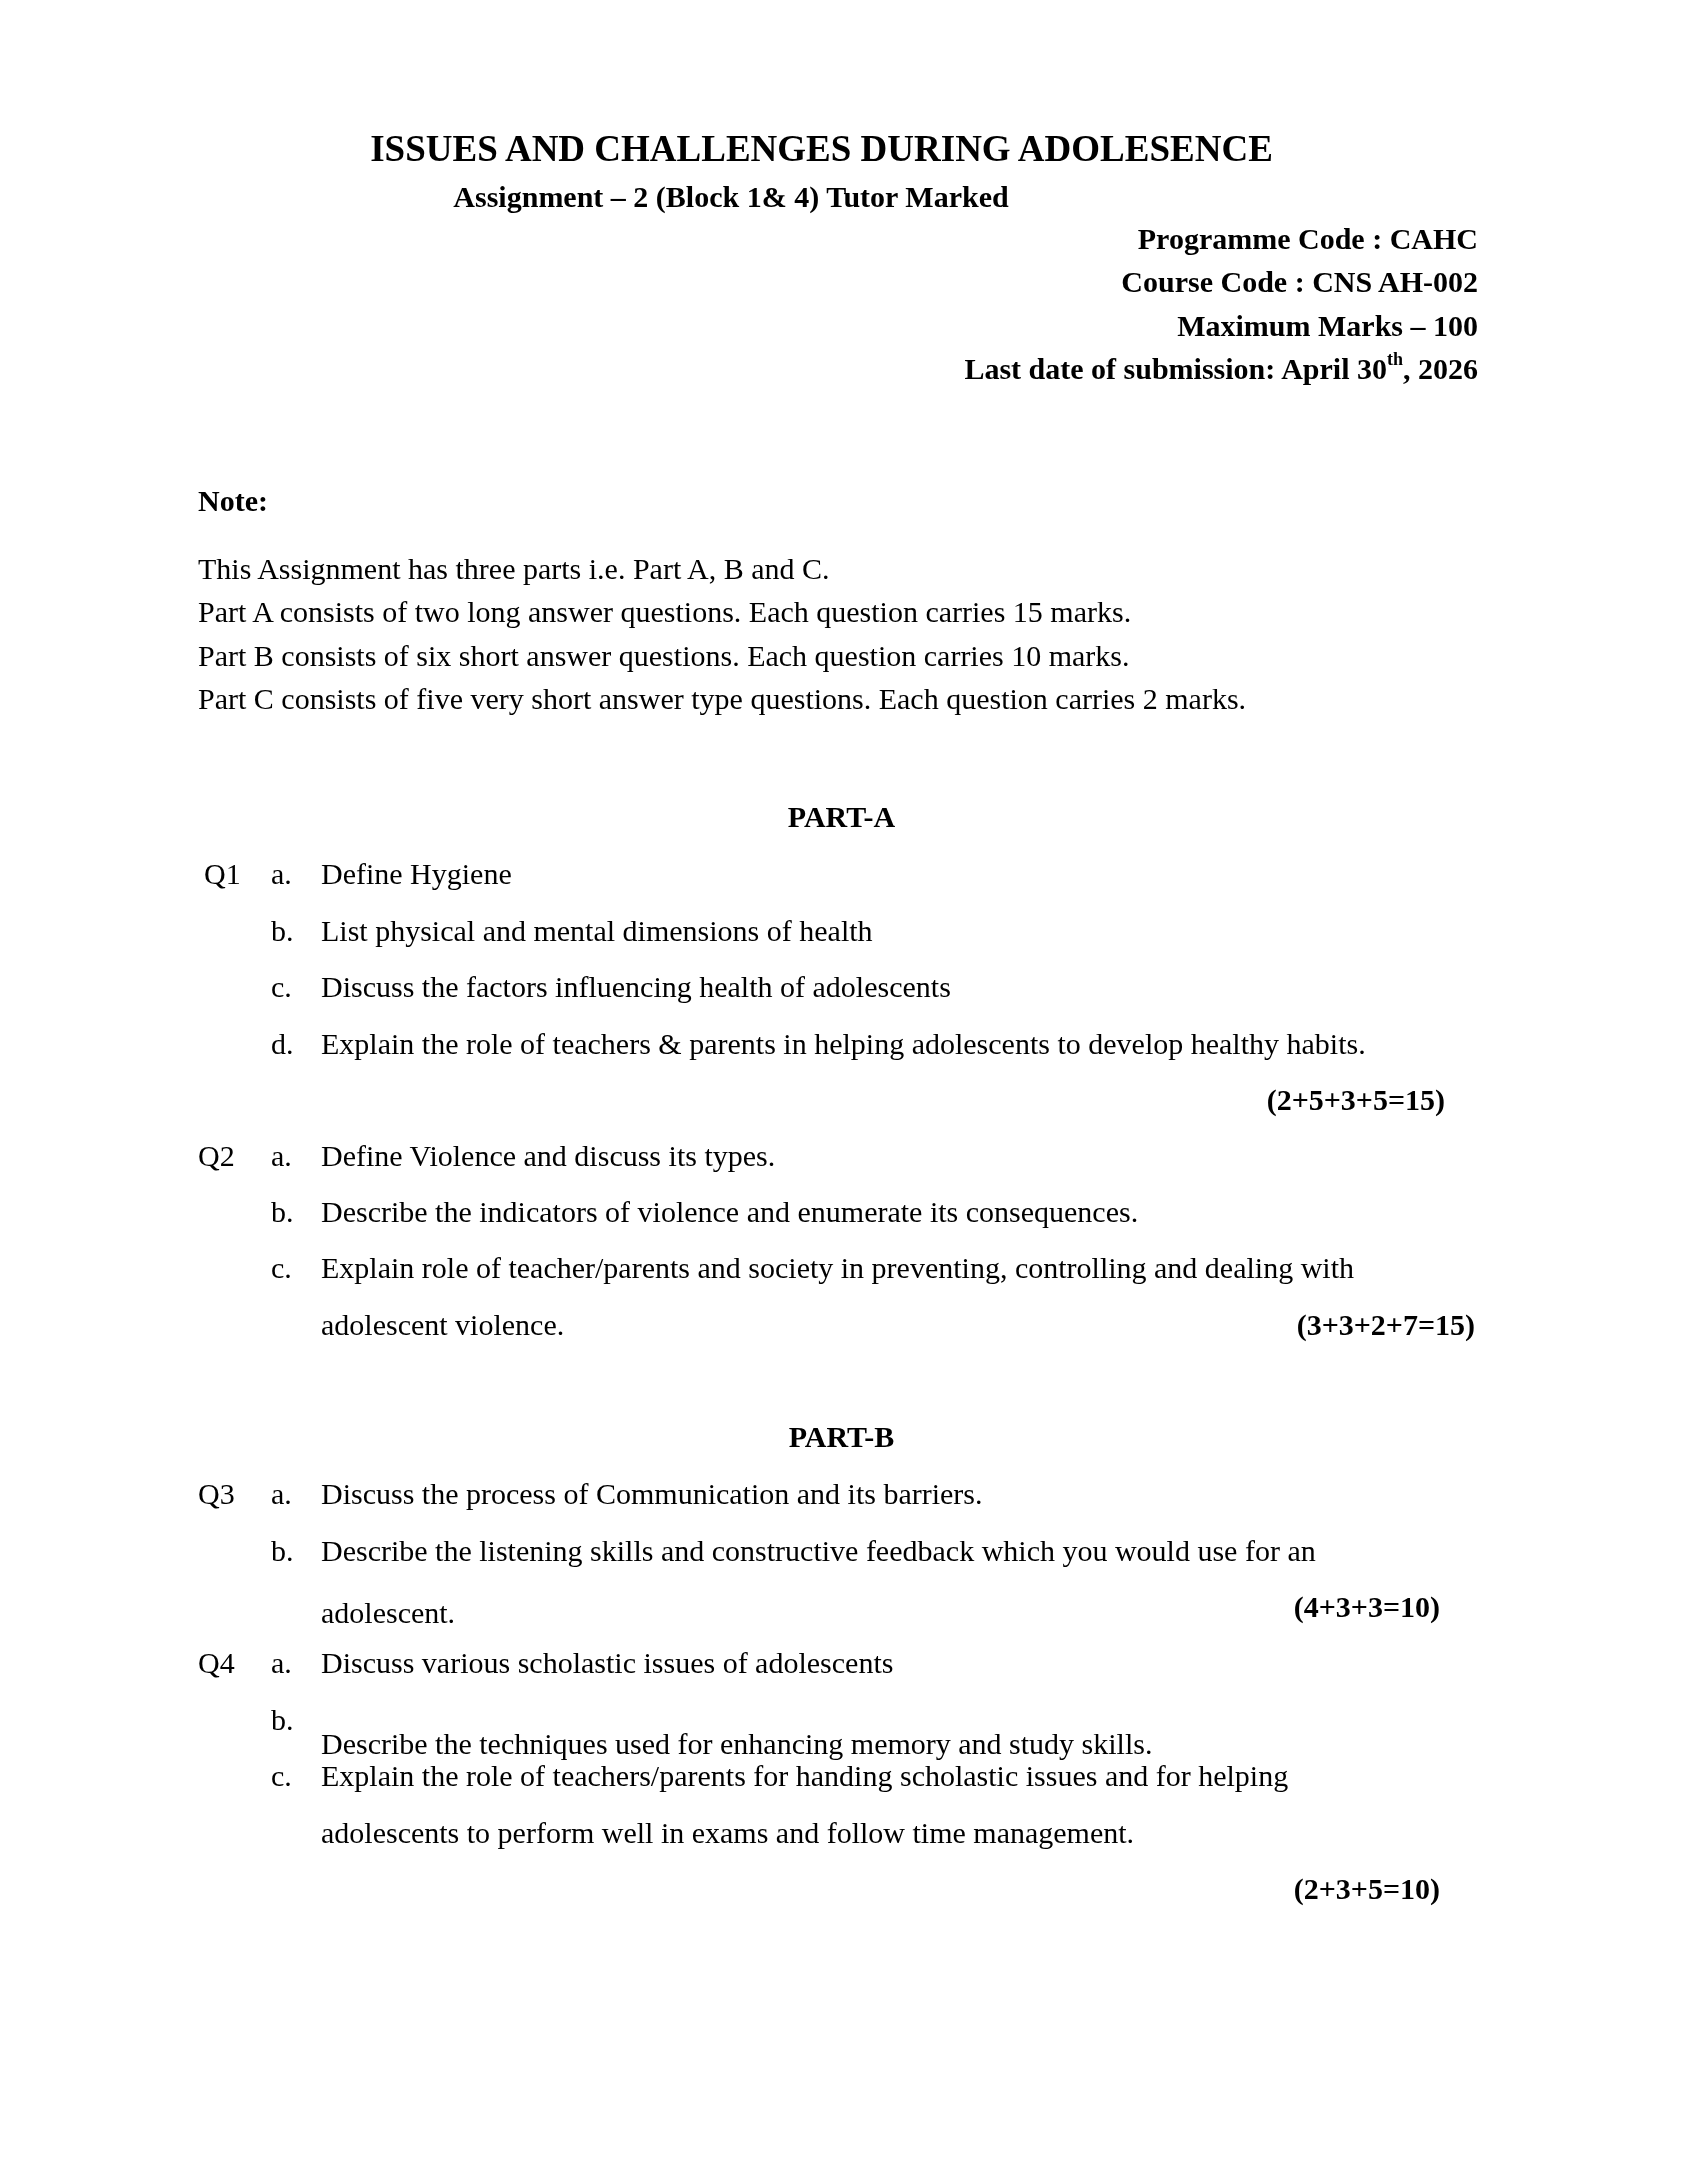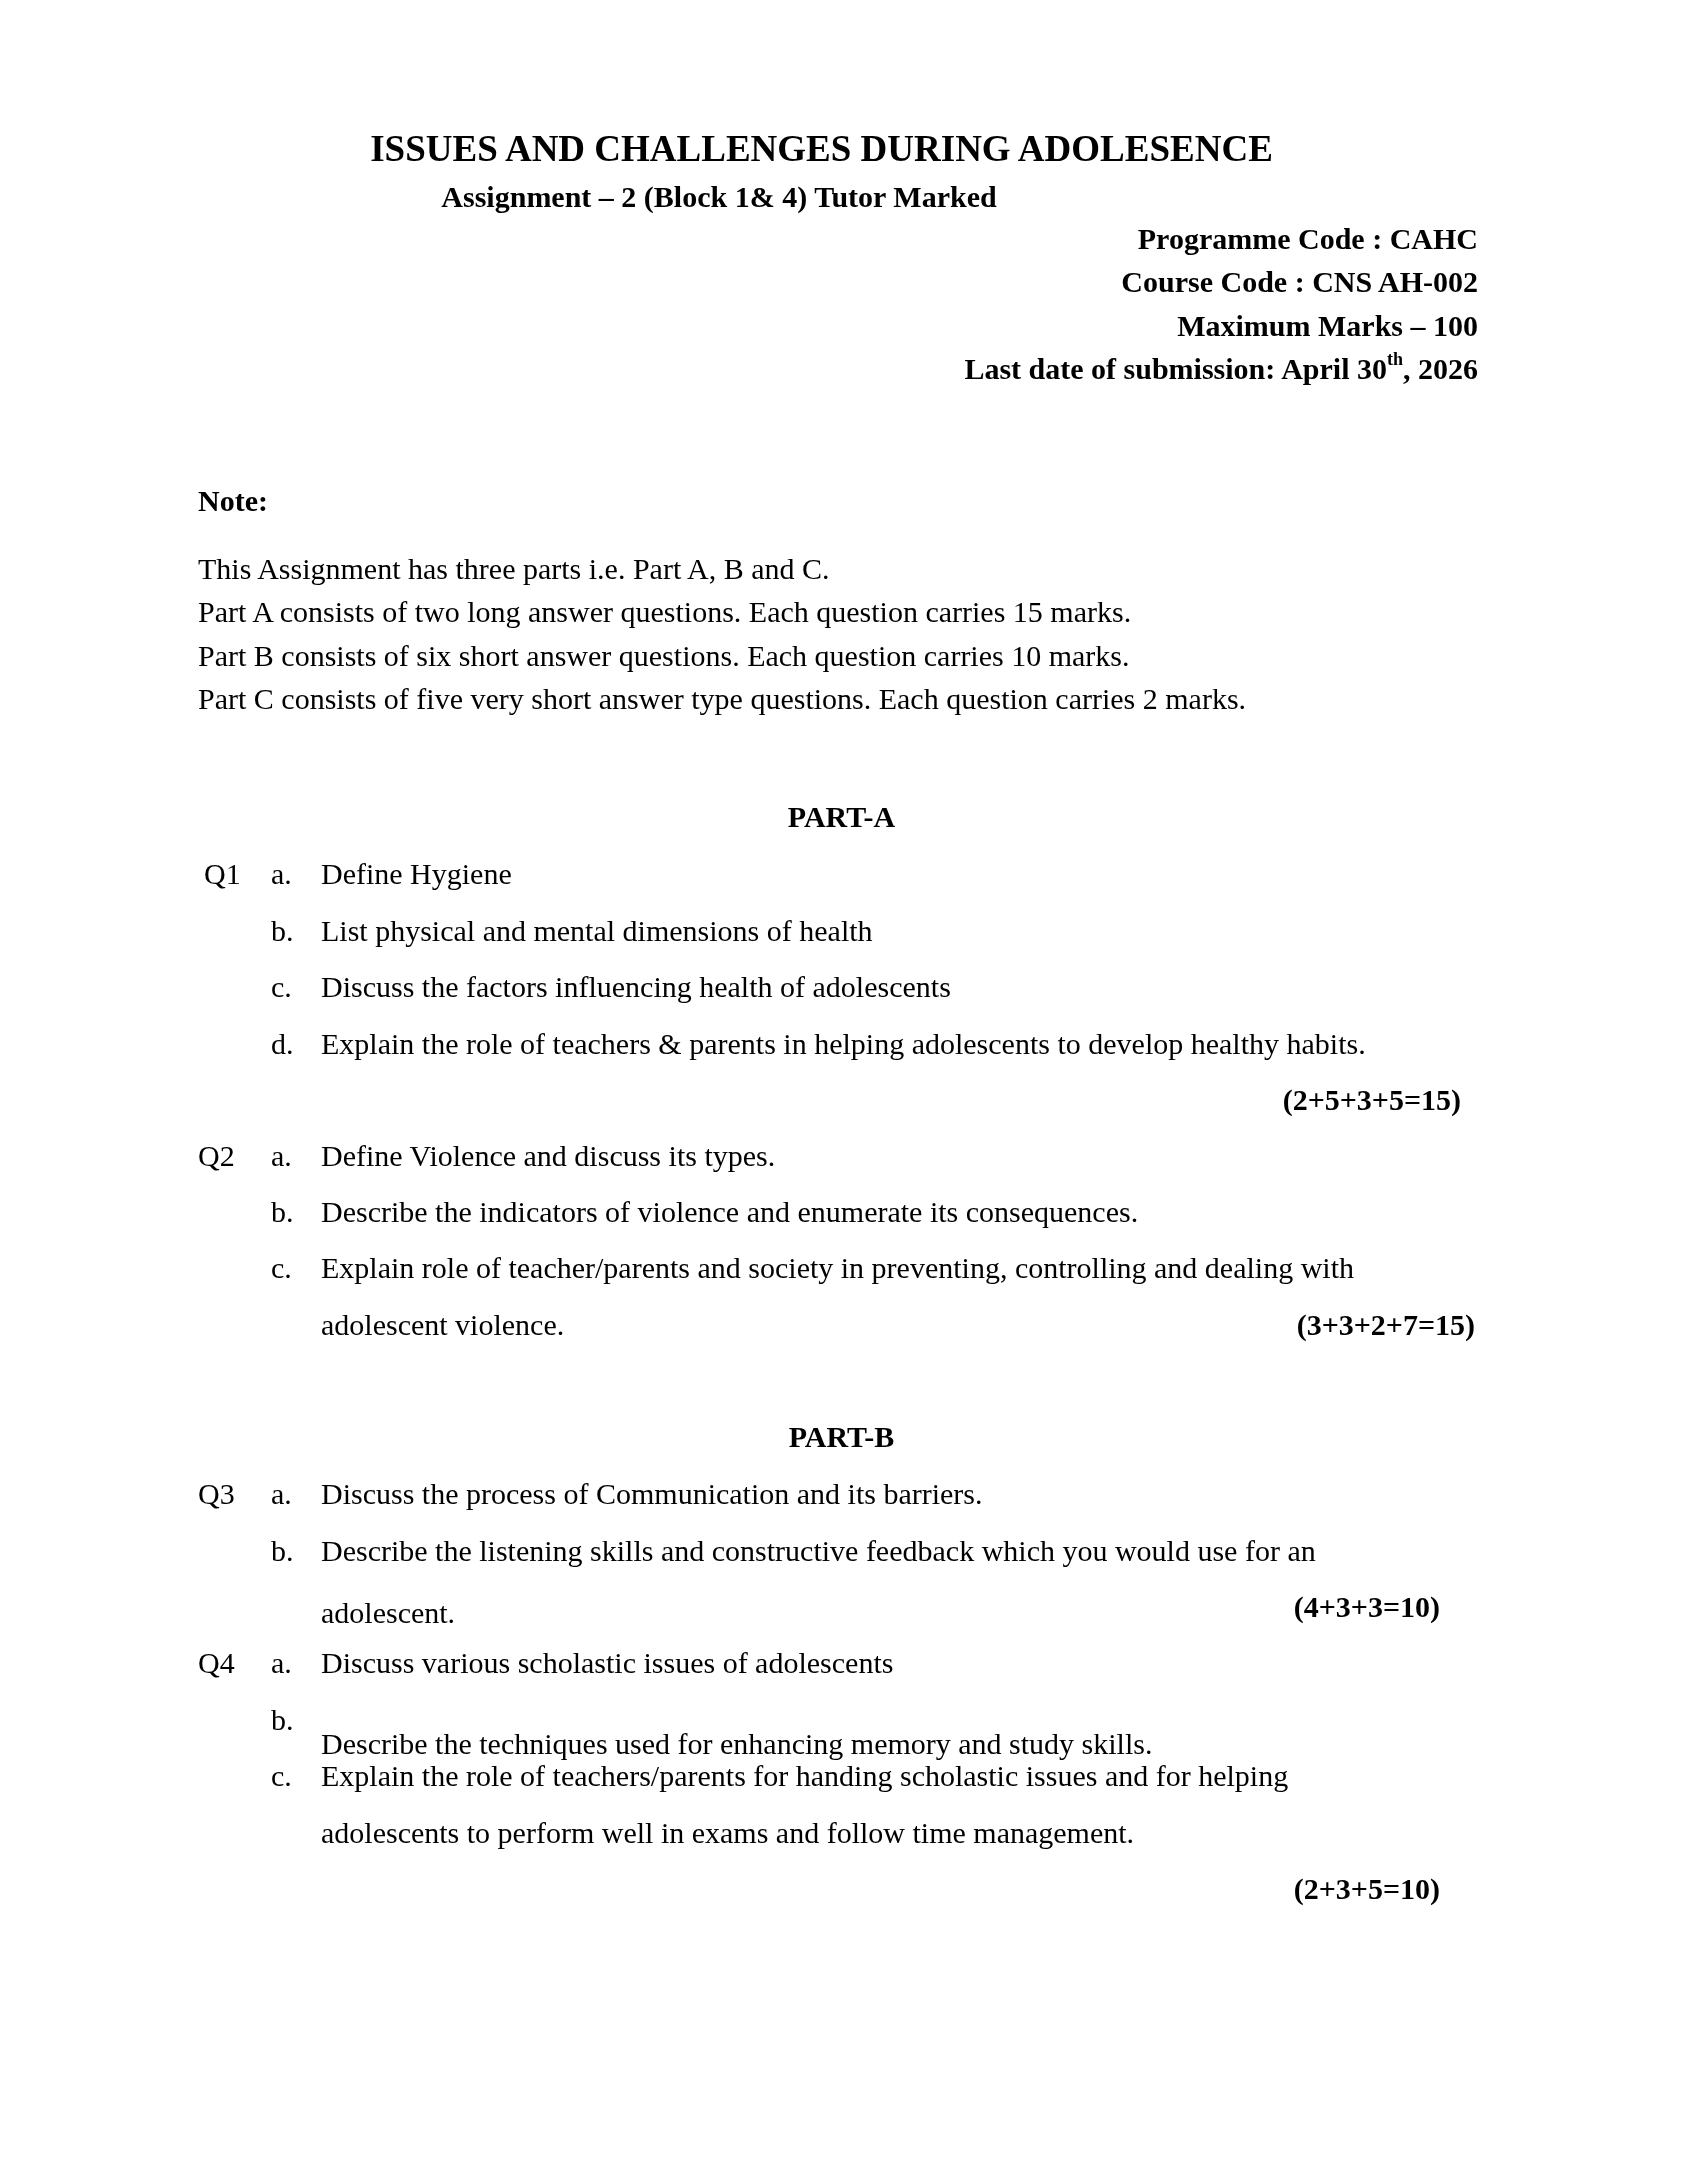--- a/index.html
+++ b/index.html
@@ -1,19 +1,19 @@
 <!DOCTYPE html>
 <html><head>
 <meta charset="utf-8">
 <style>
   html, body { margin: 0; padding: 0; background: #ffffff; }
   body { width: 1683px; height: 2178px; position: relative; overflow: hidden; color: #000; font-family: "Liberation Serif", "DejaVu Serif", serif; }
   .page { position: absolute; left: 0; top: 0; width: 1683px; height: 2178px; }
   .title { position: absolute; left: 0; width: 1643px; top: 127px; text-align: center; font-weight: bold; font-size: 37px; letter-spacing: 0px; }
-  .subtitle { position: absolute; left: 0; width: 1438px; top: 180px; text-align: center; font-weight: bold; font-size: 30px; padding-left: 0px; }
+  .subtitle { position: absolute; left: 0; width: 1438px; top: 180px; text-align: center; font-weight: bold; font-size: 30px; padding-left: 12px; }
   .meta { position: absolute; right: 205px; font-weight: bold; font-size: 30px; text-align: right; white-space: nowrap; }
   .meta sup { font-size: 18px; vertical-align: 14px; line-height: 0; }
   .note-heading { position: absolute; left: 198px; top: 484px; font-weight: bold; font-size: 30px; }
   .note-line { position: absolute; left: 198px; font-size: 30px; white-space: nowrap; }
   .part-heading { position: absolute; left: 0; width: 1683px; text-align: center; font-weight: bold; font-size: 30px; }
   .qnum { position: absolute; font-size: 30px; }
   .qletter { position: absolute; left: 271px; font-size: 30px; }
   .qtext { position: absolute; left: 321px; font-size: 30px; white-space: nowrap; }
   .marks { position: absolute; font-weight: bold; font-size: 30px; white-space: nowrap; }
 </style>
@@ -40,21 +40,21 @@
 
   <div class="qnum" style="left:204px; top:857px;">Q1</div>
   <div class="qletter" style="top:857px;">a.</div>
   <div class="qtext" style="top:857px;">Define Hygiene</div>
   <div class="qletter" style="top:914px;">b.</div>
   <div class="qtext" style="top:914px;">List physical and mental dimensions of health</div>
   <div class="qletter" style="top:970px;">c.</div>
   <div class="qtext" style="top:970px;">Discuss the factors influencing health of adolescents</div>
   <div class="qletter" style="top:1027px;">d.</div>
   <div class="qtext" style="top:1027px;">Explain the role of teachers &amp; parents in helping adolescents to develop healthy habits.</div>
-  <div class="marks" style="right:222px; top:1083px;">(2+5+3+5=15)</div>
+  <div class="marks" style="right:238px; top:1083px;">(2+5+3+5=15)</div>
 
   <div class="qnum" style="left:198px; top:1139px;">Q2</div>
   <div class="qletter" style="top:1139px;">a.</div>
   <div class="qtext" style="top:1139px;">Define Violence and discuss its types.</div>
   <div class="qletter" style="top:1195px;">b.</div>
   <div class="qtext" style="top:1195px;">Describe the indicators of violence and enumerate its consequences.</div>
   <div class="qletter" style="top:1251px;">c.</div>
   <div class="qtext" style="top:1251px;">Explain role of teacher/parents and society in preventing, controlling and dealing with</div>
   <div class="qtext" style="top:1308px;">adolescent violence.</div>
   <div class="marks" style="right:208px; top:1308px;">(3+3+2+7=15)</div>

